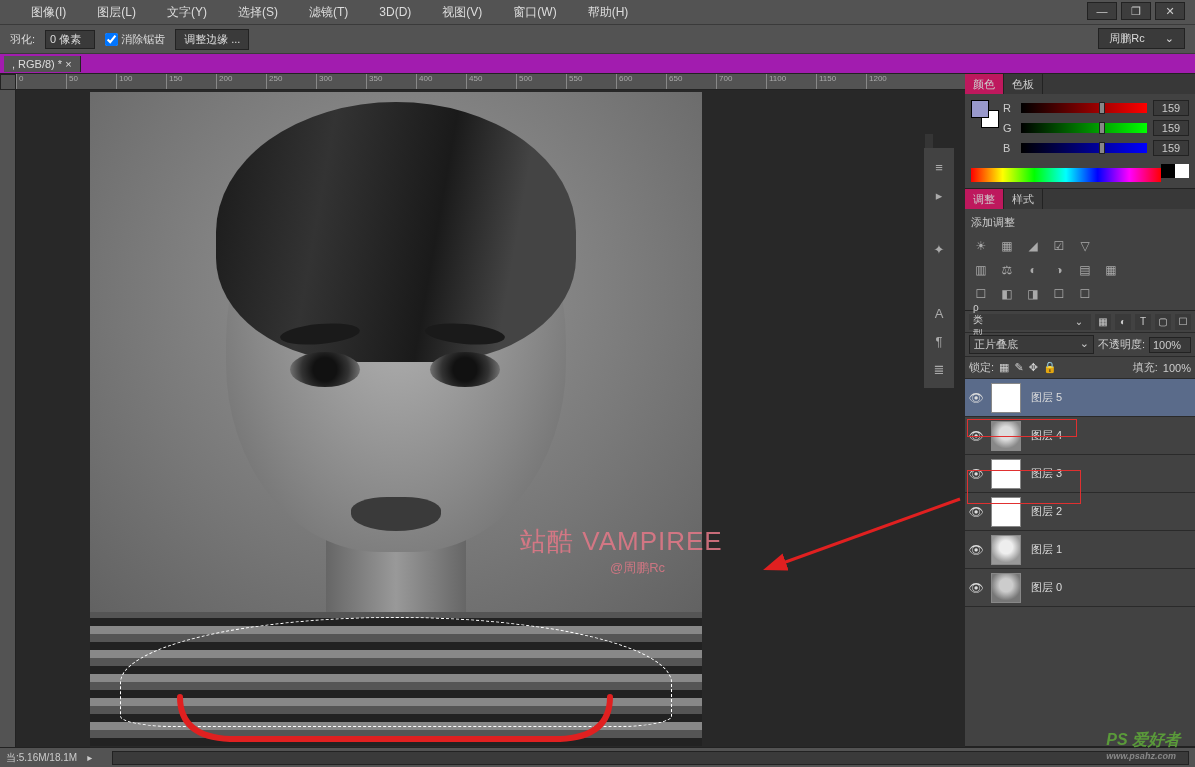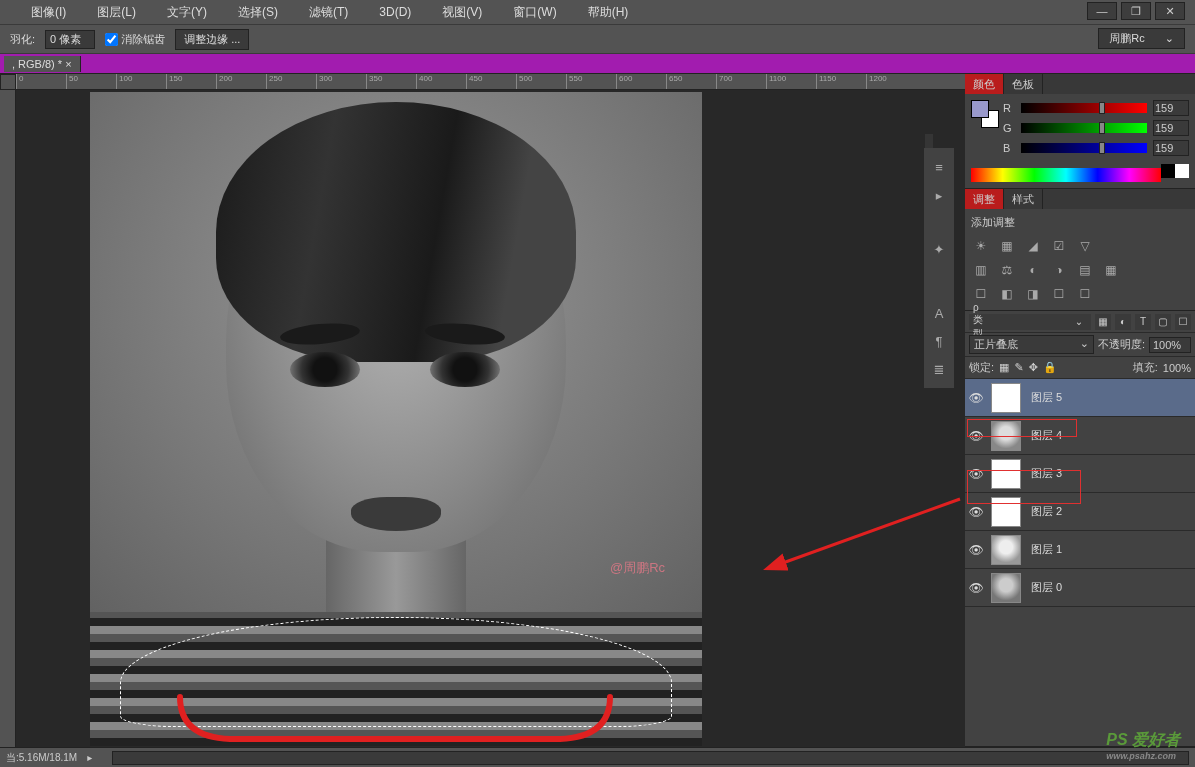--- a/index.html
+++ b/index.html
@@ -51,31 +51,31 @@
 .bottom-wm { position: absolute; right: 15px; bottom: 6px; font-size: 16px; color: #5a9a3a; font-style: italic; font-weight: bold; }
 .bottom-wm small { font-size: 9px; color: #888; display: block; }
 
 .anno-box1 { position: absolute; right: 118px; top: 419px; width: 110px; height: 18px; border: 1px solid #e03030; pointer-events: none; z-index: 20; }
 .anno-box2 { position: absolute; right: 114px; top: 470px; width: 114px; height: 34px; border: 1px solid #e03030; pointer-events: none; z-index: 20; }
 
 .panels { width: 230px; background: #424242; display: flex; flex-direction: column; }
 .panel { border-bottom: 1px solid #222; }
 .ptabs { height: 20px; background: #383838; display: flex; font-size: 11px; color: #ccc; }
 .ptab { padding: 3px 8px; border-right: 1px solid #222; }
-.ptab.act { background: #b91c1c; }
+.ptab.act { background: #be185d; }
 .pbody { padding: 6px; font-size: 11px; color: #ccc; }
 
 .colrow { display: flex; align-items: center; gap: 6px; margin-bottom: 4px; }
 .colrow .lbl { width: 12px; }
 .colrow .slide { flex: 1; height: 10px; position: relative; }
 .slide.r { background: linear-gradient(90deg,#000,#f00); }
 .slide.g { background: linear-gradient(90deg,#000,#0f0); }
 .slide.b { background: linear-gradient(90deg,#000,#00f); }
 .slide .thumb { position: absolute; top: -1px; width: 6px; height: 12px; background: #888; border: 1px solid #222; left: 62%; }
-.colrow .val { width: 36px; background: #3a3a3a; border: 1px solid #222; padding: 1px; }
+.colrow .val { width: 36px; background: #3a3a3a; border: 1px solid #222; text-align: center; padding: 1px; }
 .swatch { width: 28px; height: 28px; position: relative; margin-right: 4px; }
 .swatch .fg { position: absolute; width: 18px; height: 18px; background: #9999cc; border: 1px solid #000; }
 .swatch .bgc { position: absolute; right: 0; bottom: 0; width: 18px; height: 18px; background: #fff; border: 1px solid #000; }
 .spectrum { height: 14px; background: linear-gradient(90deg, #f00,#ff0,#0f0,#0ff,#00f,#f0f,#f00); margin-top: 4px; }
 .specend { display: flex; height: 14px; }
 .specend .bl { width: 14px; background: #000; }
 .specend .wh { width: 14px; background: #fff; }
 
 .adj-title { font-size: 11px; margin-bottom: 6px; }
 .adj-icons { display: flex; flex-wrap: wrap; gap: 6px; }
@@ -176,20 +176,21 @@
           <div class="eye eyeR"></div>
         <div class="lips"></div>
         <div class="marching"></div>
         <div class="red-anno">
           <svg>
               <path d="M10,10 Q10,50 60,52 L390,52 Q440,50 440,10" stroke="#e02020" stroke-width="6" fill="none" stroke-linecap="round"></path>
             </svg>
         </div>
       </div>
     </div>
+    <div class="wm1">站酷 VAMPIREE</div>
     <div class="wm2">@周鹏Rc</div>
     <div class="anno-arrow">
       <svg>
           <defs>
             <marker id="ah" markerWidth="10" markerHeight="10" refX="2" refY="3" orient="auto">
               <path d="M0,0 L0,6 L8,3 z" fill="#e02020"></path>
             </marker>
           </defs>
       <line x1="185" y1="5" x2="5" y2="70" stroke="#e02020" stroke-width="3" marker-end="url(#ah)"></line>
         </svg>

